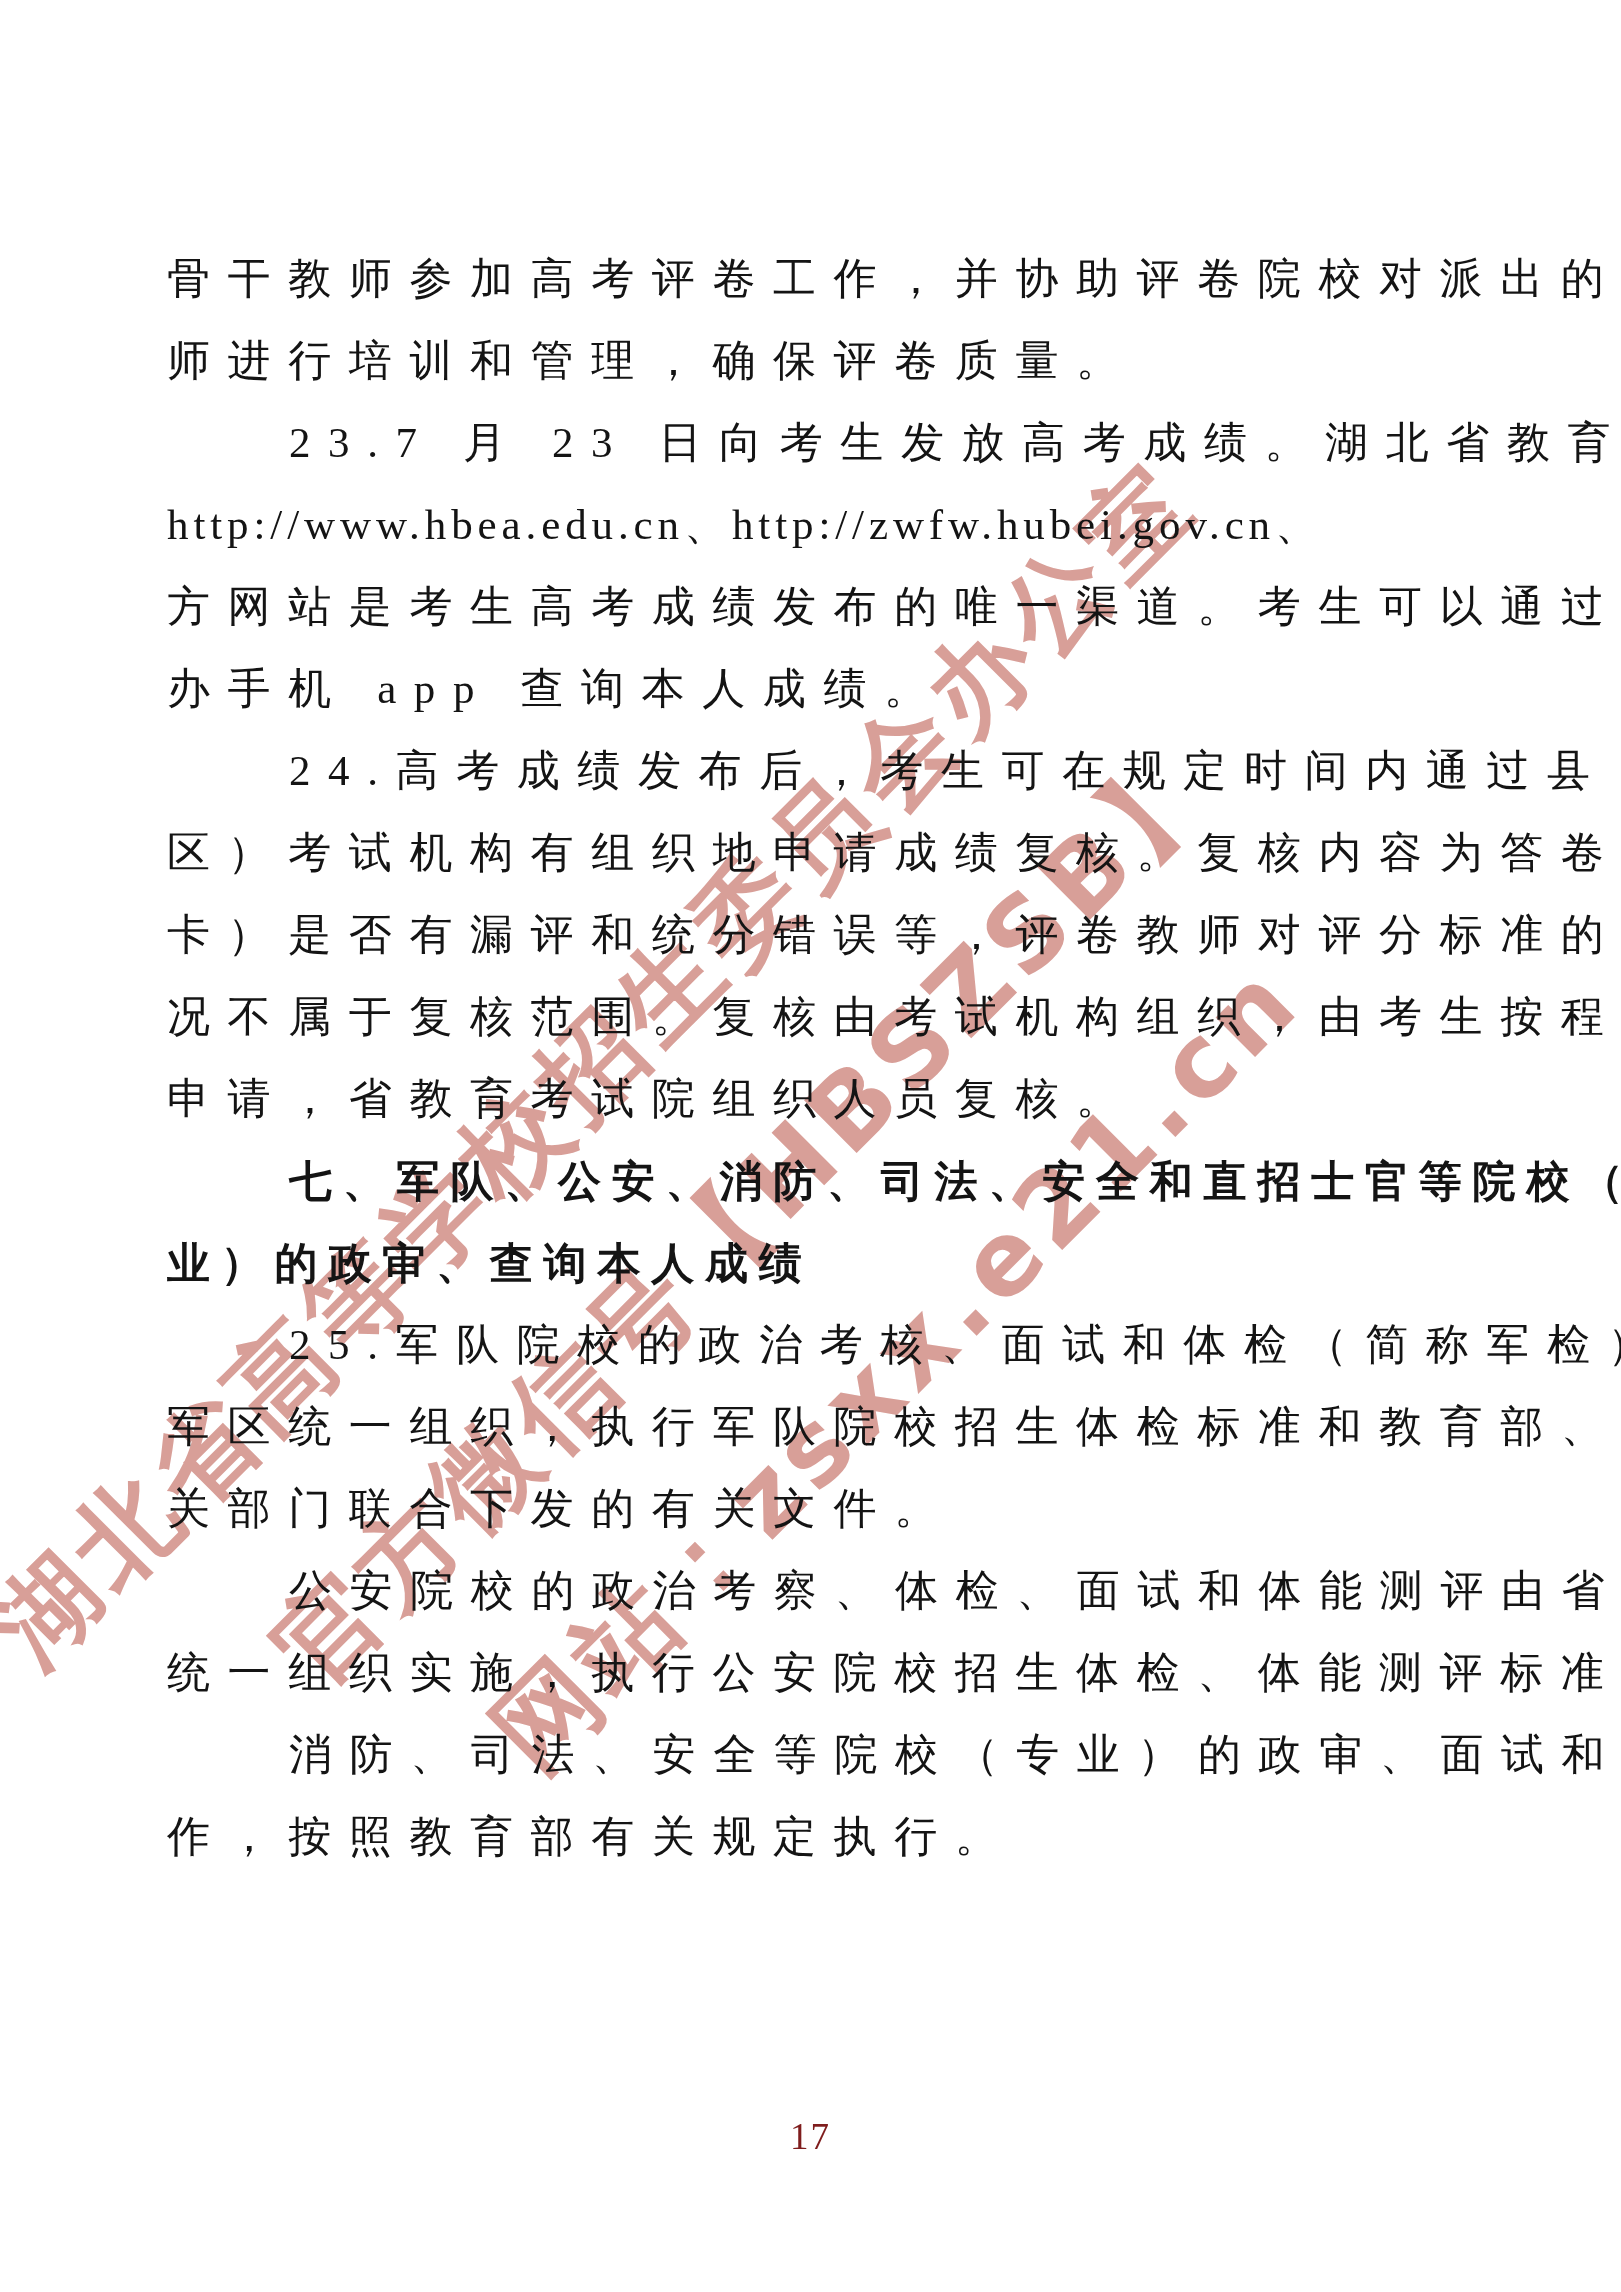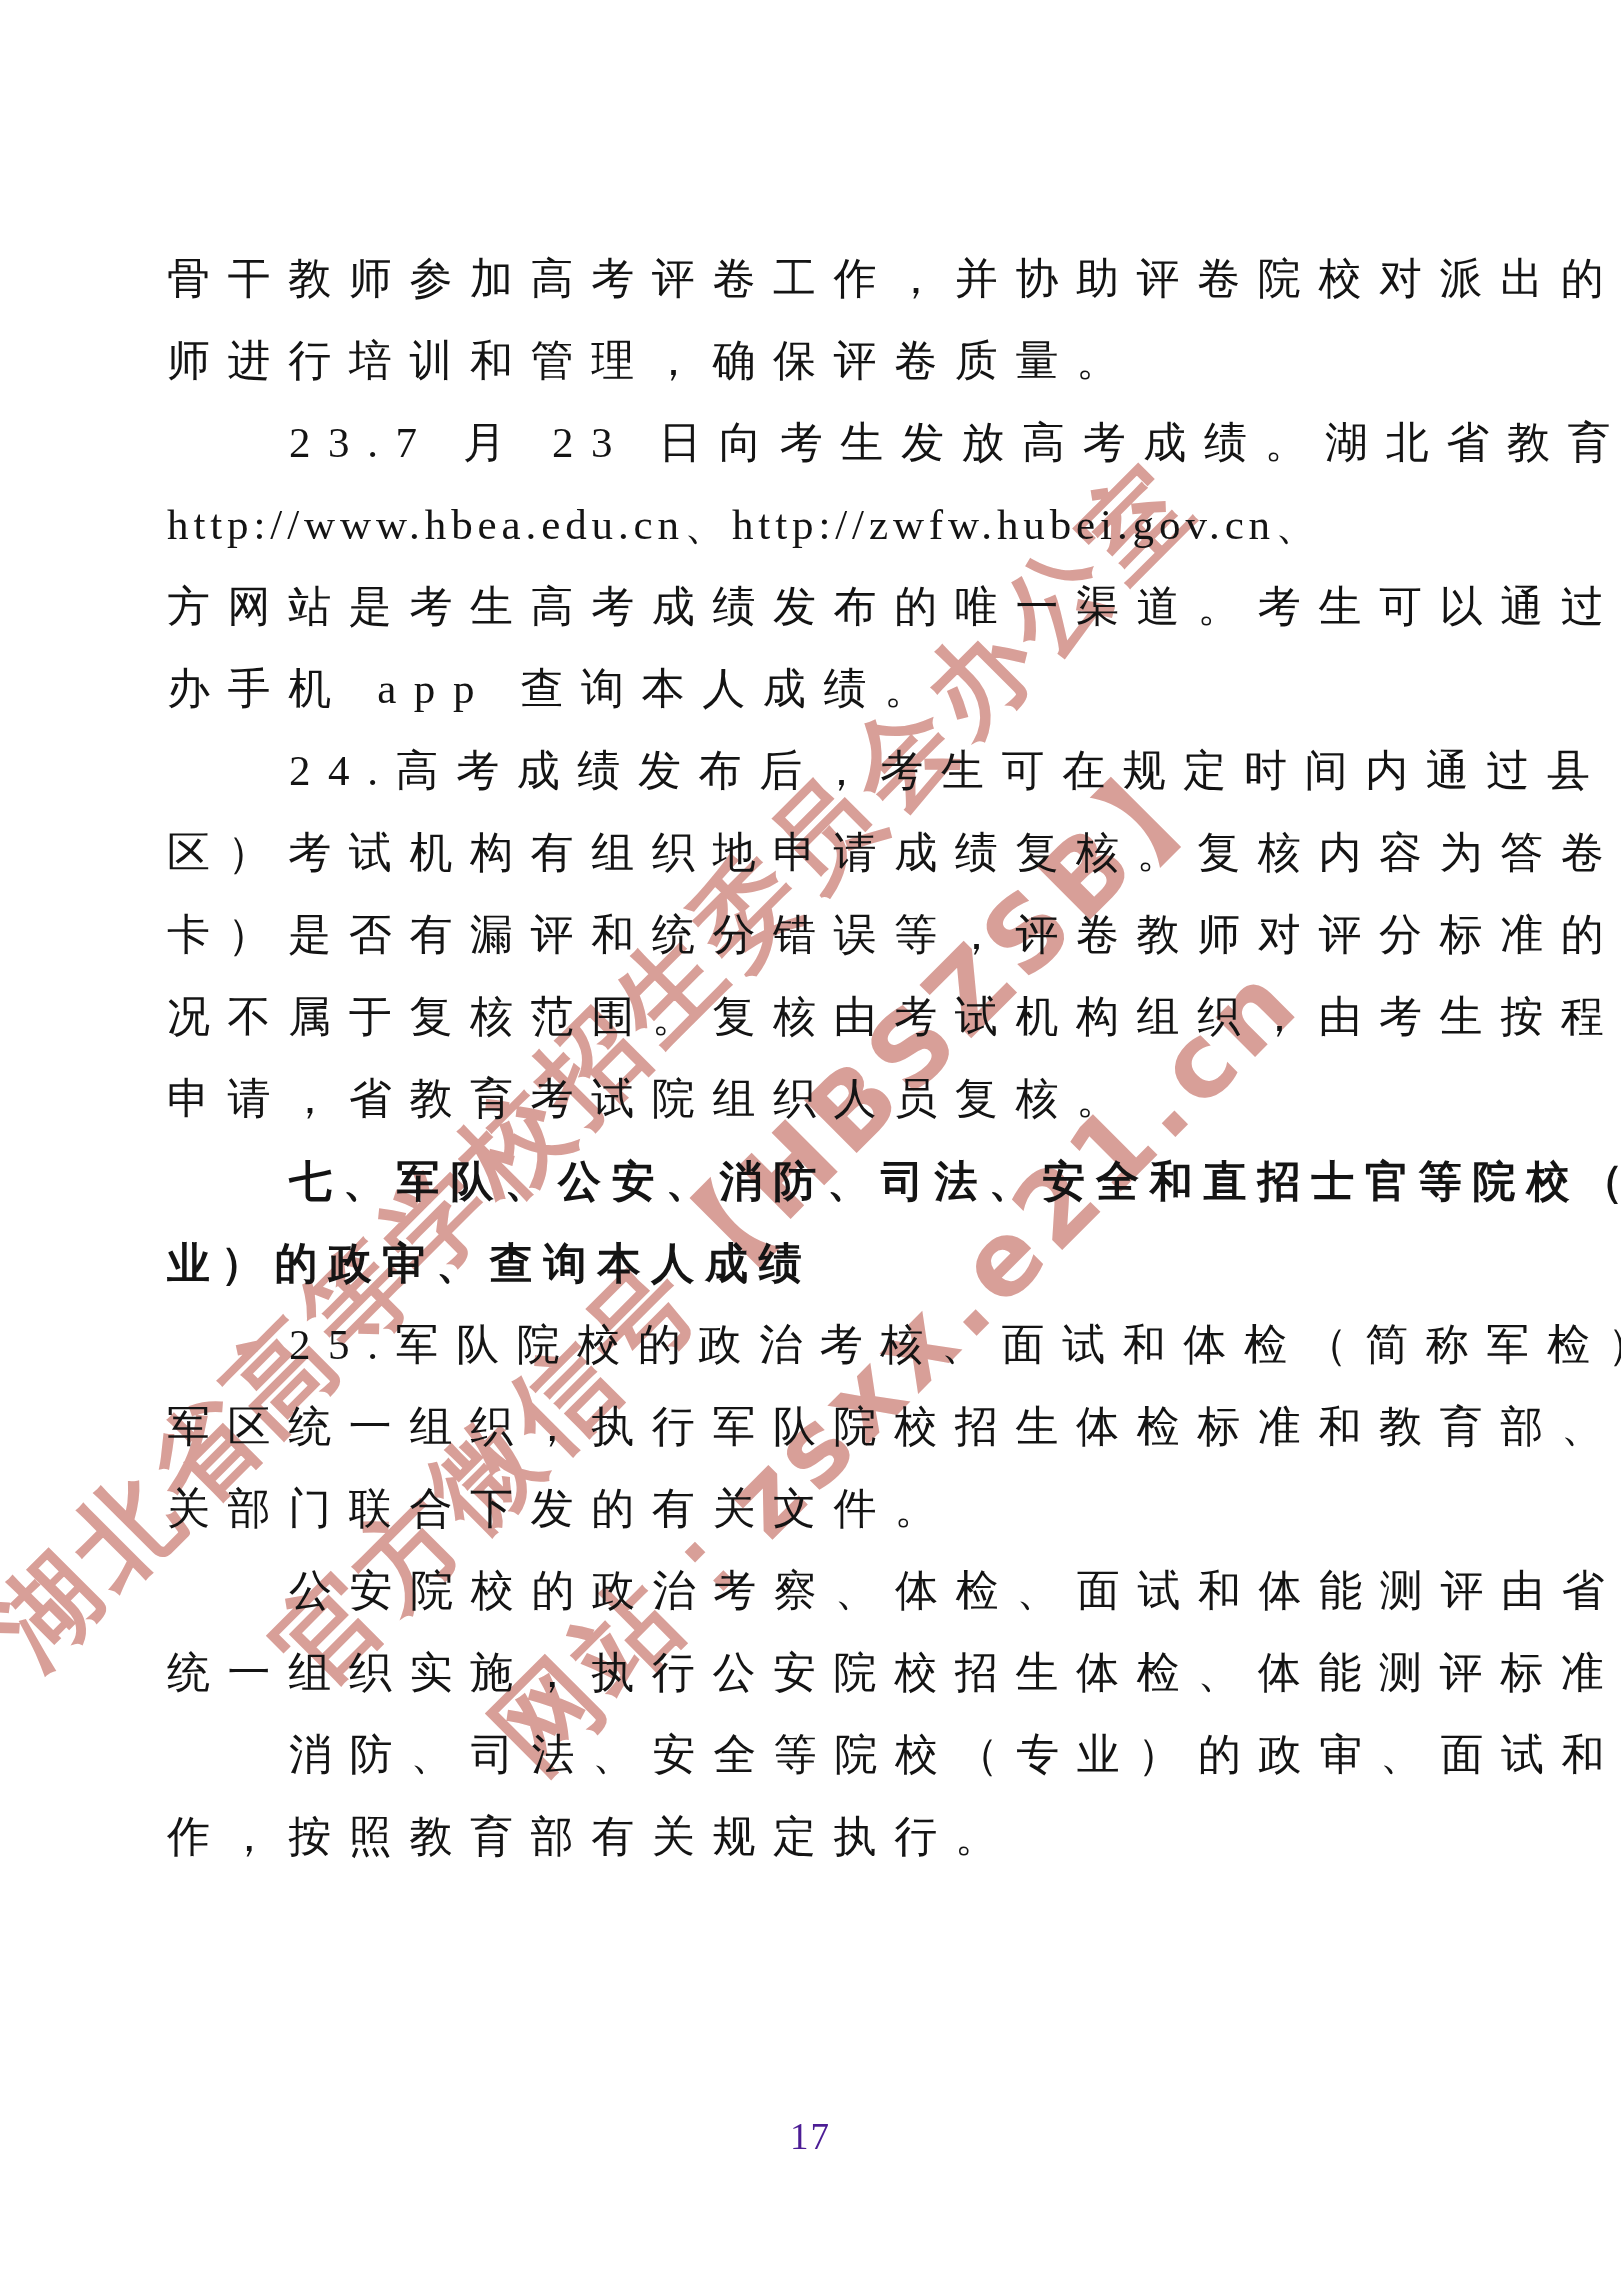--- a/index.html
+++ b/index.html
@@ -51,21 +51,21 @@
     font-family:"DejaVu Sans","Liberation Sans",sans-serif;
     font-weight:700;
     letter-spacing:10.8px;
   }
   
   .page-number{
     position:absolute;left:0;top:2115px;width:100%;
     text-align:center;
     font-size:37px;
     letter-spacing:2px;
-    color:#4c1d95;
+    color:#7f1d1d;
   }
 </style>
 </head>
 <body>
 
 <div class="page">
 
   <div class="wm-layer">
     <div class="wm-anchor">
       <div class="wm-block" style="color: rgb(208, 138, 130);">

